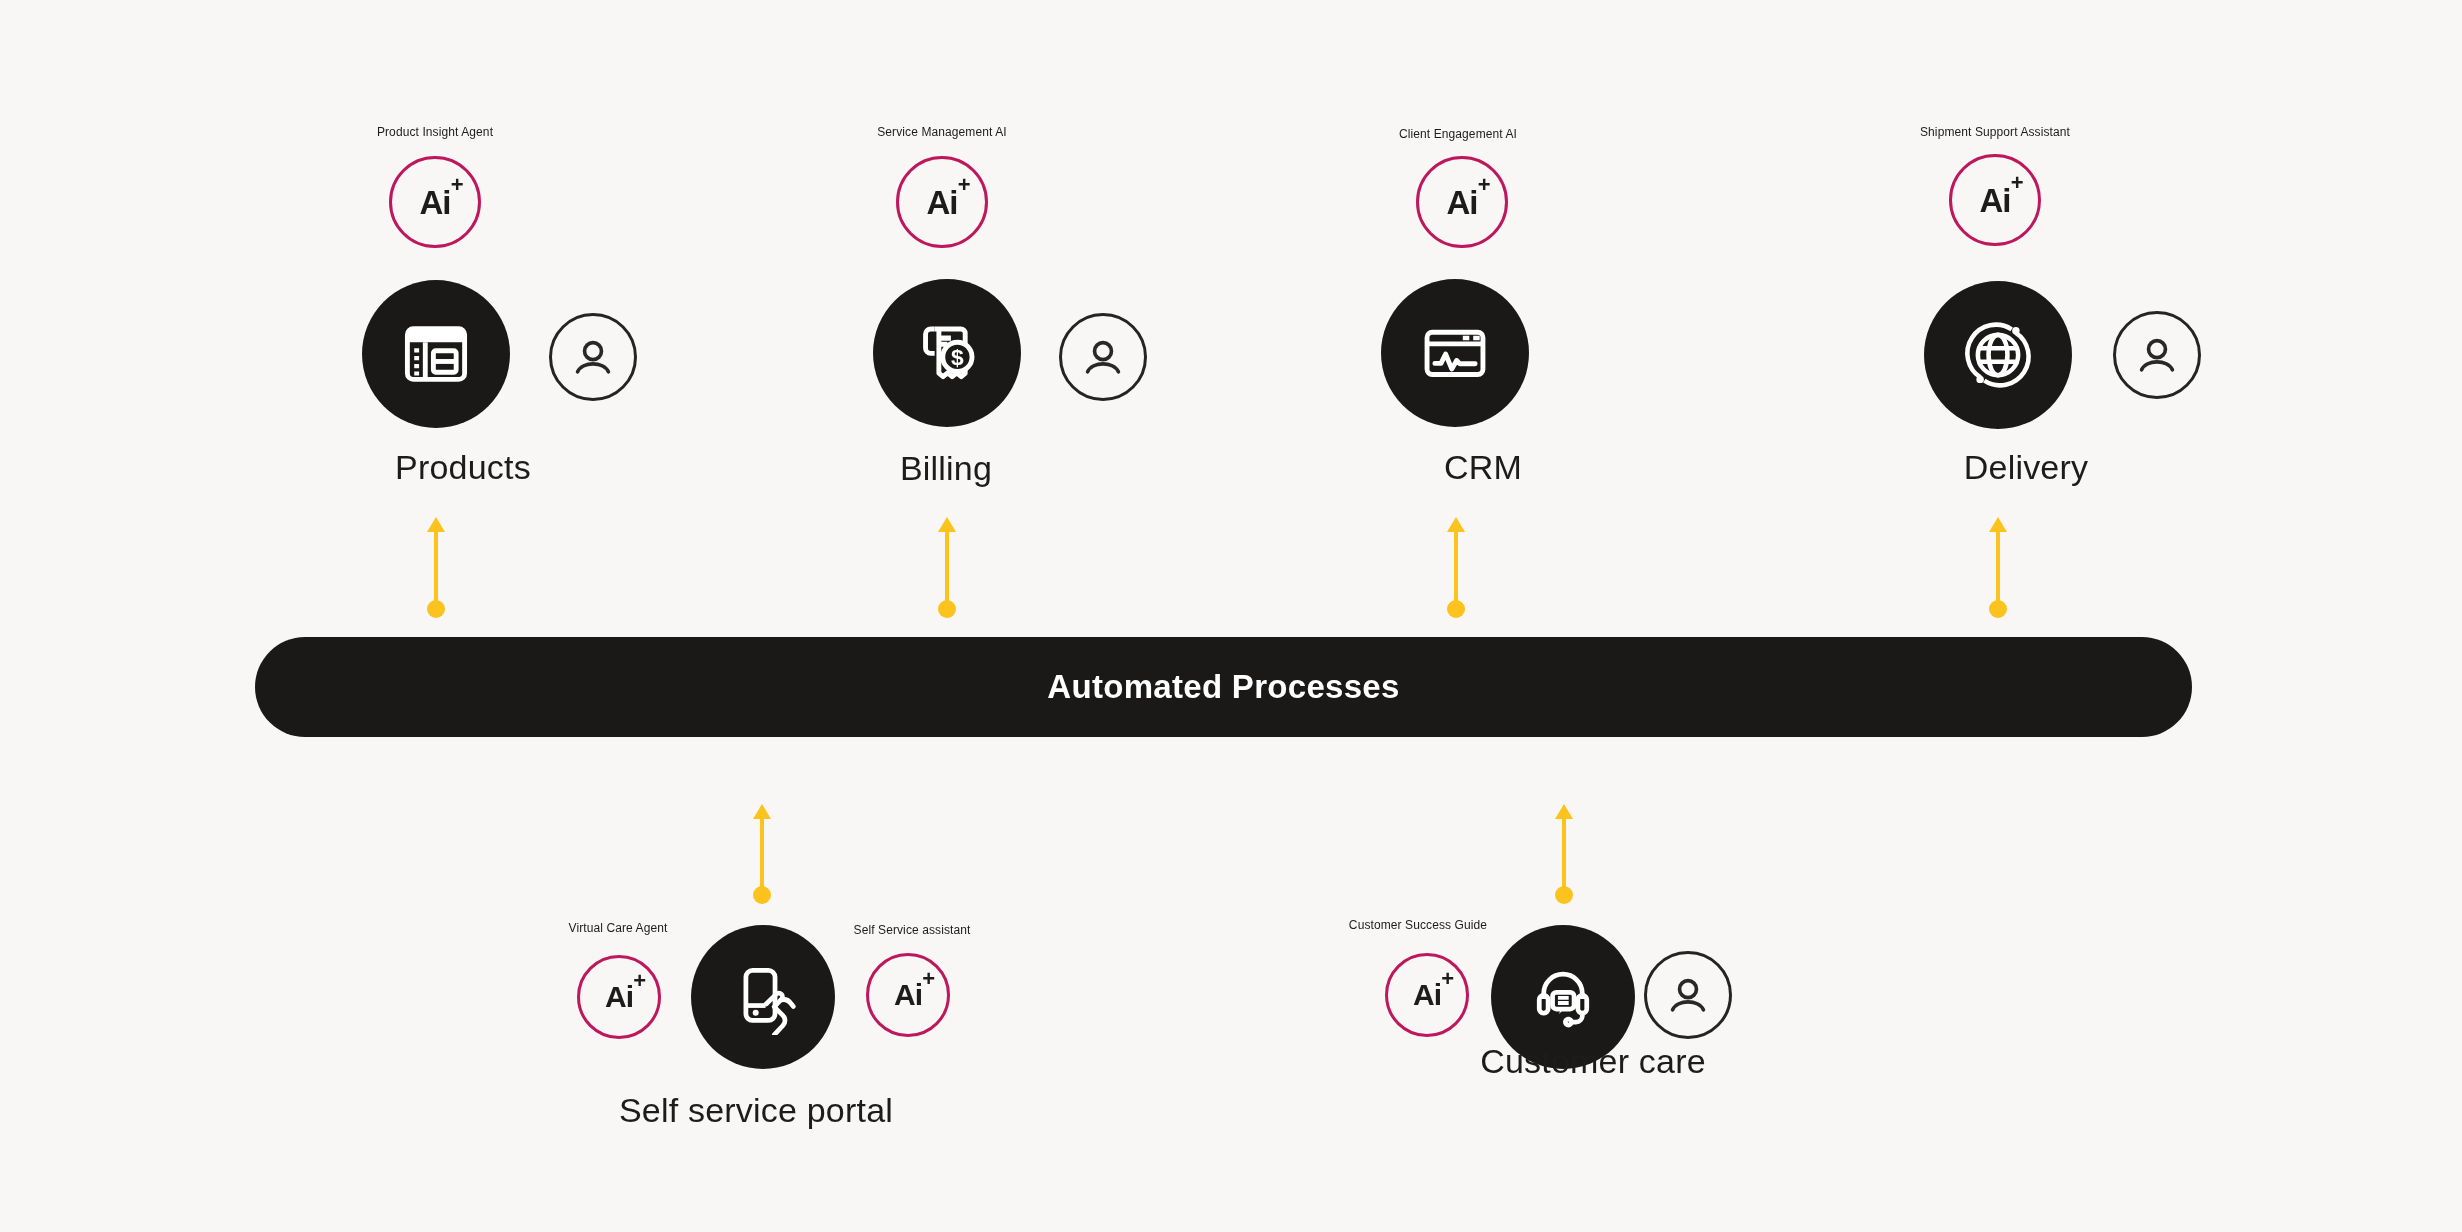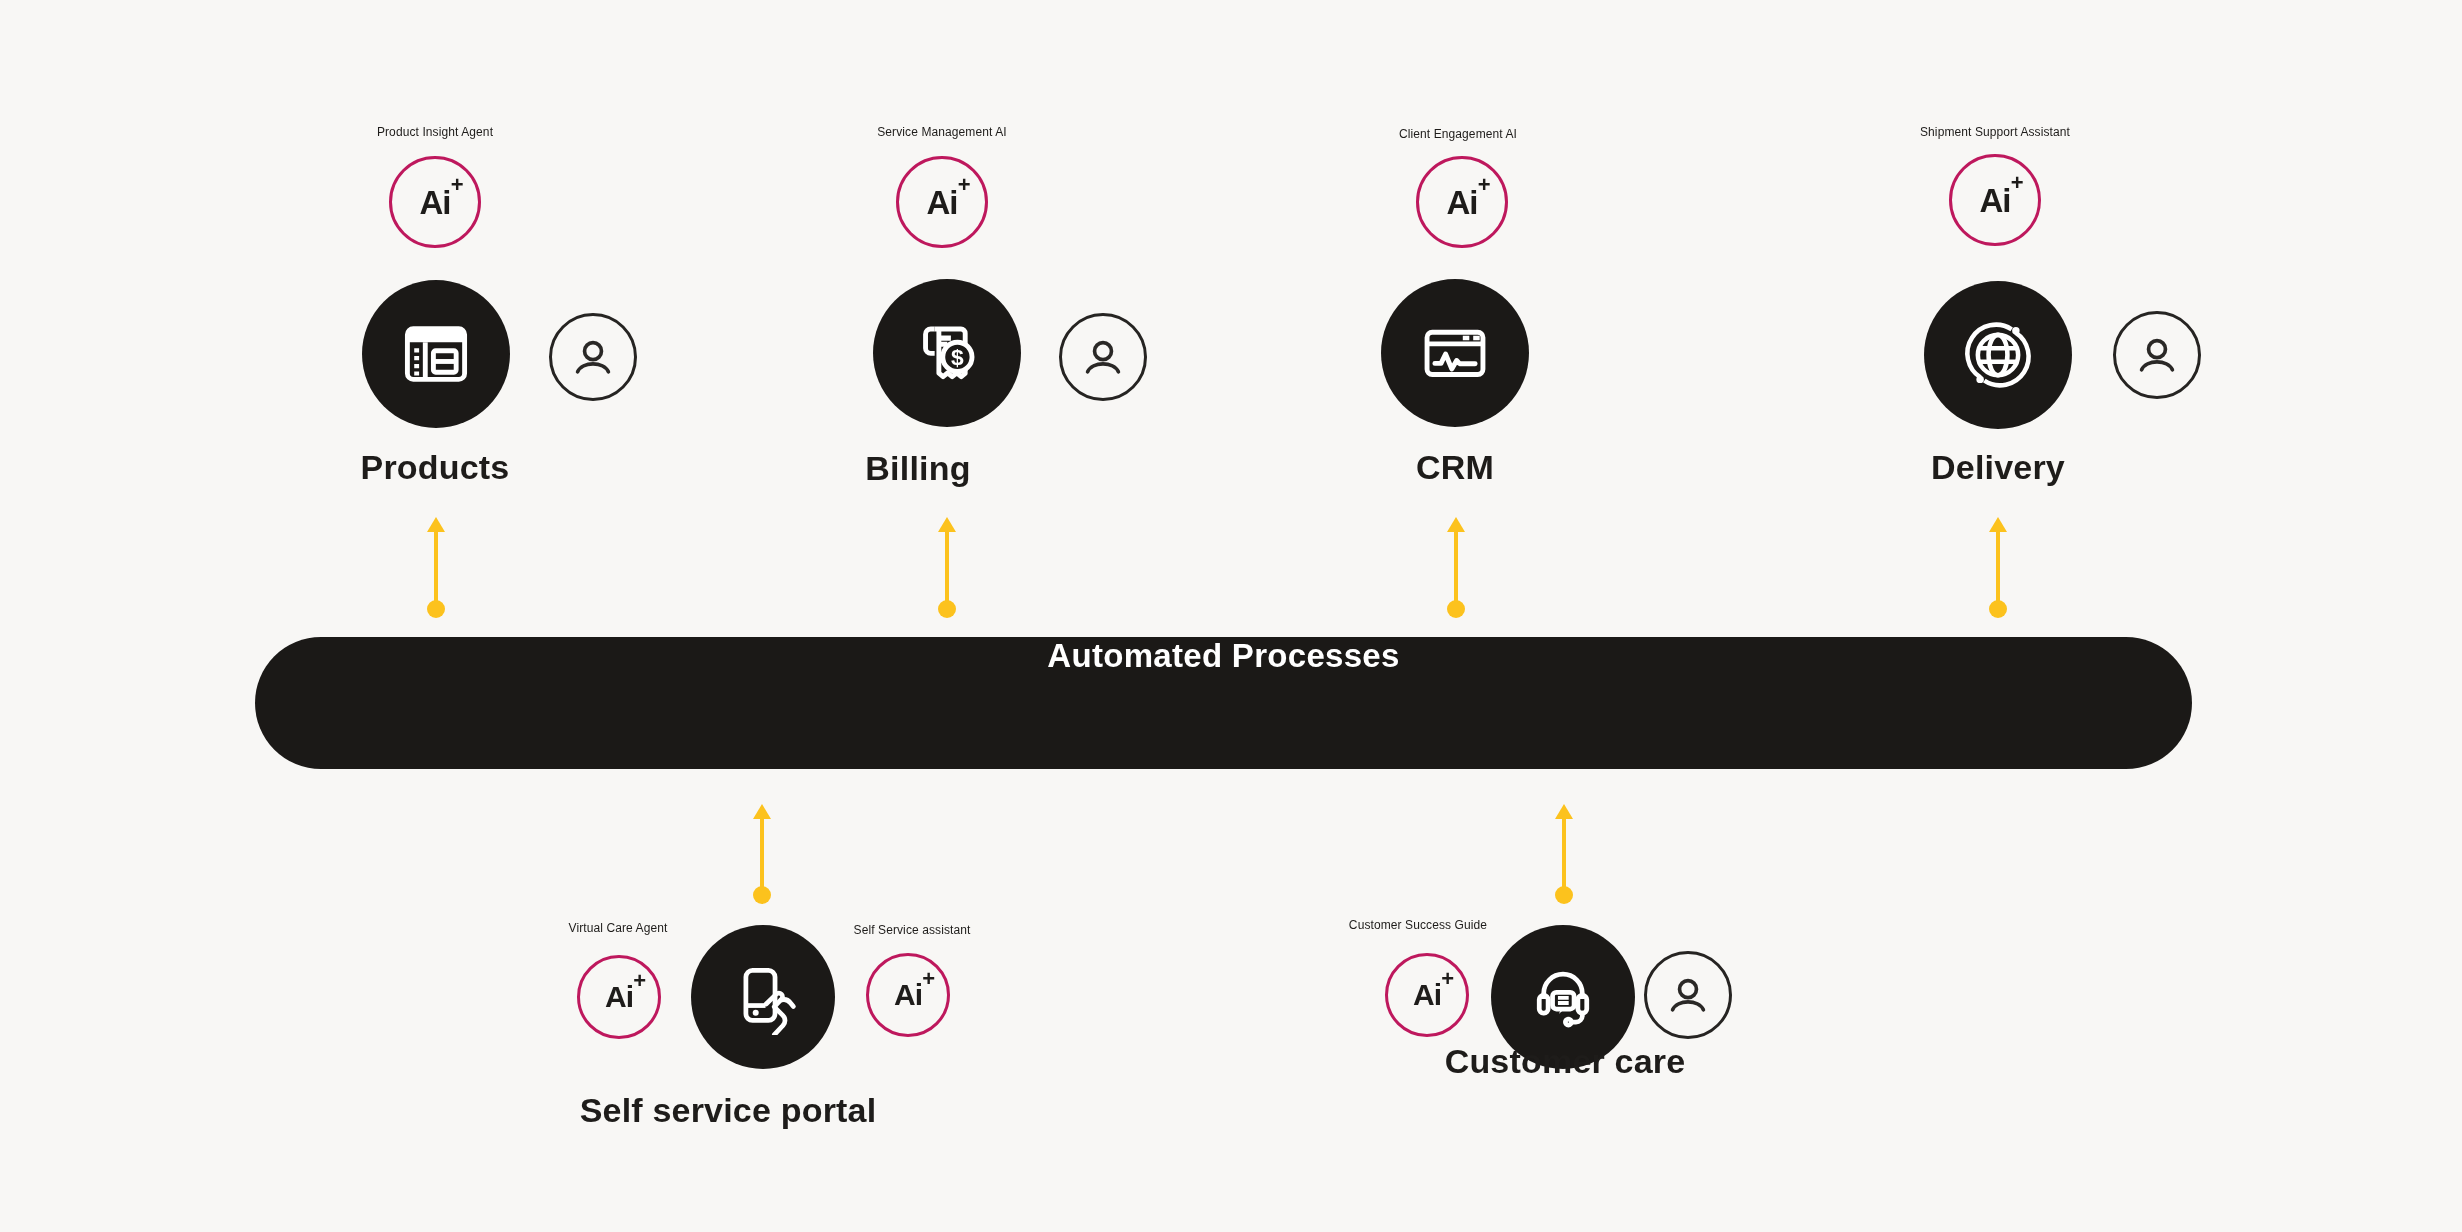--- a/index.html
+++ b/index.html
@@ -12,21 +12,21 @@
   *{margin:0;padding:0;box-sizing:border-box;}
   body{background:var(--background);font-family:"Liberation Sans", sans-serif;}
   .canvas{position:relative;width:2462px;height:1232px;background:var(--background);overflow:hidden;}
 
   .agent-label{
     position:absolute;transform:translateX(-50%);
     font-size:12px;font-weight:400;color:var(--ink);white-space:nowrap;letter-spacing:.1px;text-align:right;
   }
   .group-label{
     position:absolute;transform:translateX(-50%);
-    font-size:34px;font-weight:700;color:var(--ink);white-space:nowrap;letter-spacing:.2px;
+    font-size:34px;font-weight:400;color:var(--ink);white-space:nowrap;letter-spacing:.2px;margin-left:28px;
   }
   .circle{
     position:absolute;border-radius:50%;
     display:flex;align-items:center;justify-content:center;
   }
   .ai-circle{
     width:92px;height:92px;background:var(--background);
     border:3px solid #be185d;color:var(--ink);
   }
   .ai-circle.small{width:84px;height:84px;}
@@ -38,23 +38,23 @@
   }
   .dark-circle{
     width:148px;height:148px;background:var(--dark);color:var(--white);
   }
   .dark-circle.small{width:144px;height:144px;}
   .person-circle{
     width:88px;height:88px;background:var(--background);
     border:3px solid #262422;color:#2a2826;
   }
   .bar{
-    position:absolute;left:255px;top:637px;width:1937px;height:132px;
+    position:absolute;left:255px;top:637px;width:1937px;height:100px;
     background:var(--dark);border-radius:70px;
-    display:flex;justify-content:center;
+    display:flex;align-items:center;justify-content:center;
   }
   .bar-label{
     color:var(--white);font-size:33px;font-weight:700;letter-spacing:.3px;white-space:nowrap;
   }
   .arrow{
     position:absolute;width:26px;
     display:flex;flex-direction:column;align-items:center;
   }
   .arrow-head{
     width:0;height:0;

